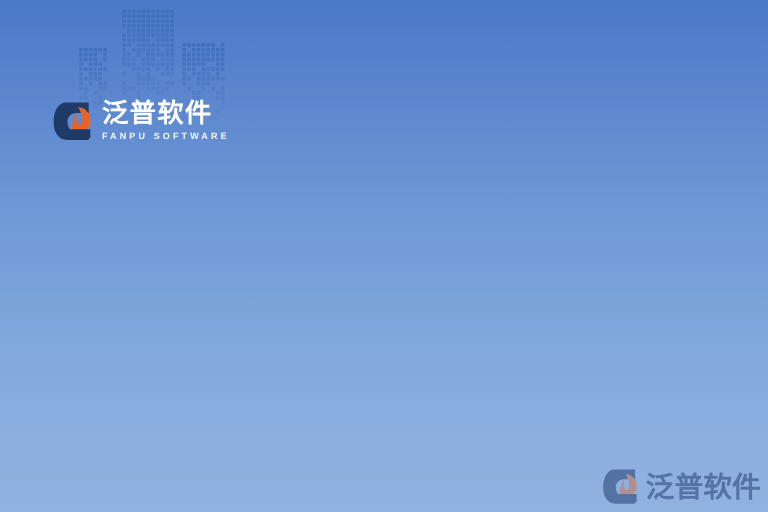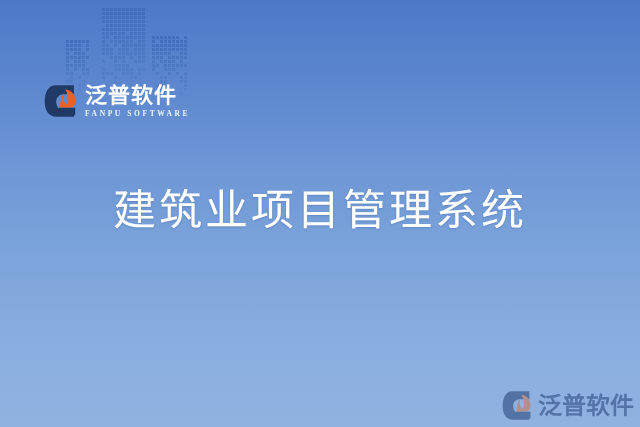--- a/index.html
+++ b/index.html
@@ -63,21 +63,21 @@
   #brand-cn {
     font-family: "DejaVu Sans", "Liberation Sans", sans-serif;
     font-size: 22px;
     font-weight: 700;
     color: #ffffff;
     letter-spacing: 1px;
     line-height: 1.05;
     white-space: nowrap;
   }
   #brand-en {
-    font-family: Liberation Serif, serif;
+    font-family: Liberation Sans, sans-serif;
     font-size: 7.5px;
     font-weight: 700;
     color: #f2f5fb;
     letter-spacing: 2.6px;
     margin-top: 3px;
     white-space: nowrap;
   }
 
   
   #title {
@@ -456,21 +456,20 @@
       <path d="M33 4 L88 4 L88 30 L58 30 C44 30 36 40 36 52 C36 68 47 78 62 78 L88 78 L88 96 L36 96 C14 96 2 78 2 52 C2 24 14 4 33 4 Z" fill="#1f3a66"></path>
       <path d="M62 16 C80 16 92 31 92 50 C92 62 86 70 76 70 L44 70 C50 58 48 40 58 28 C56 44 58 56 66 60 C74 56 74 34 62 16 Z" fill="#e8622a"></path>
       <path d="M44 70 L92 70 L92 92 L60 92 C48 92 42 82 44 70 Z" fill="#1f3a66"></path>
     </svg>
     <div id="brand-words">
       <div id="brand-cn">泛普软件</div>
       <div id="brand-en">FANPU SOFTWARE</div>
     </div>
   </div>
 
-  <div id="title">建筑业项目管理系统</div>
 
   <div id="watermark">
     <div id="wm-row">
       <svg id="wm-mark" viewBox="0 0 100 100" xmlns="http://www.w3.org/2000/svg">
         <path d="M33 4 L88 4 L88 30 L58 30 C44 30 36 40 36 52 C36 68 47 78 62 78 L88 78 L88 96 L36 96 C14 96 2 78 2 52 C2 24 14 4 33 4 Z" fill="#3c5b8e"></path>
         <path d="M62 16 C80 16 92 31 92 50 C92 62 86 70 76 70 L44 70 C50 58 48 40 58 28 C56 44 58 56 66 60 C74 56 74 34 62 16 Z" fill="#c08272"></path>
         <path d="M44 70 L92 70 L92 92 L60 92 C48 92 42 82 44 70 Z" fill="#3c5b8e"></path>
       </svg>
       <div id="wm-cn">泛普软件</div>
     </div>

